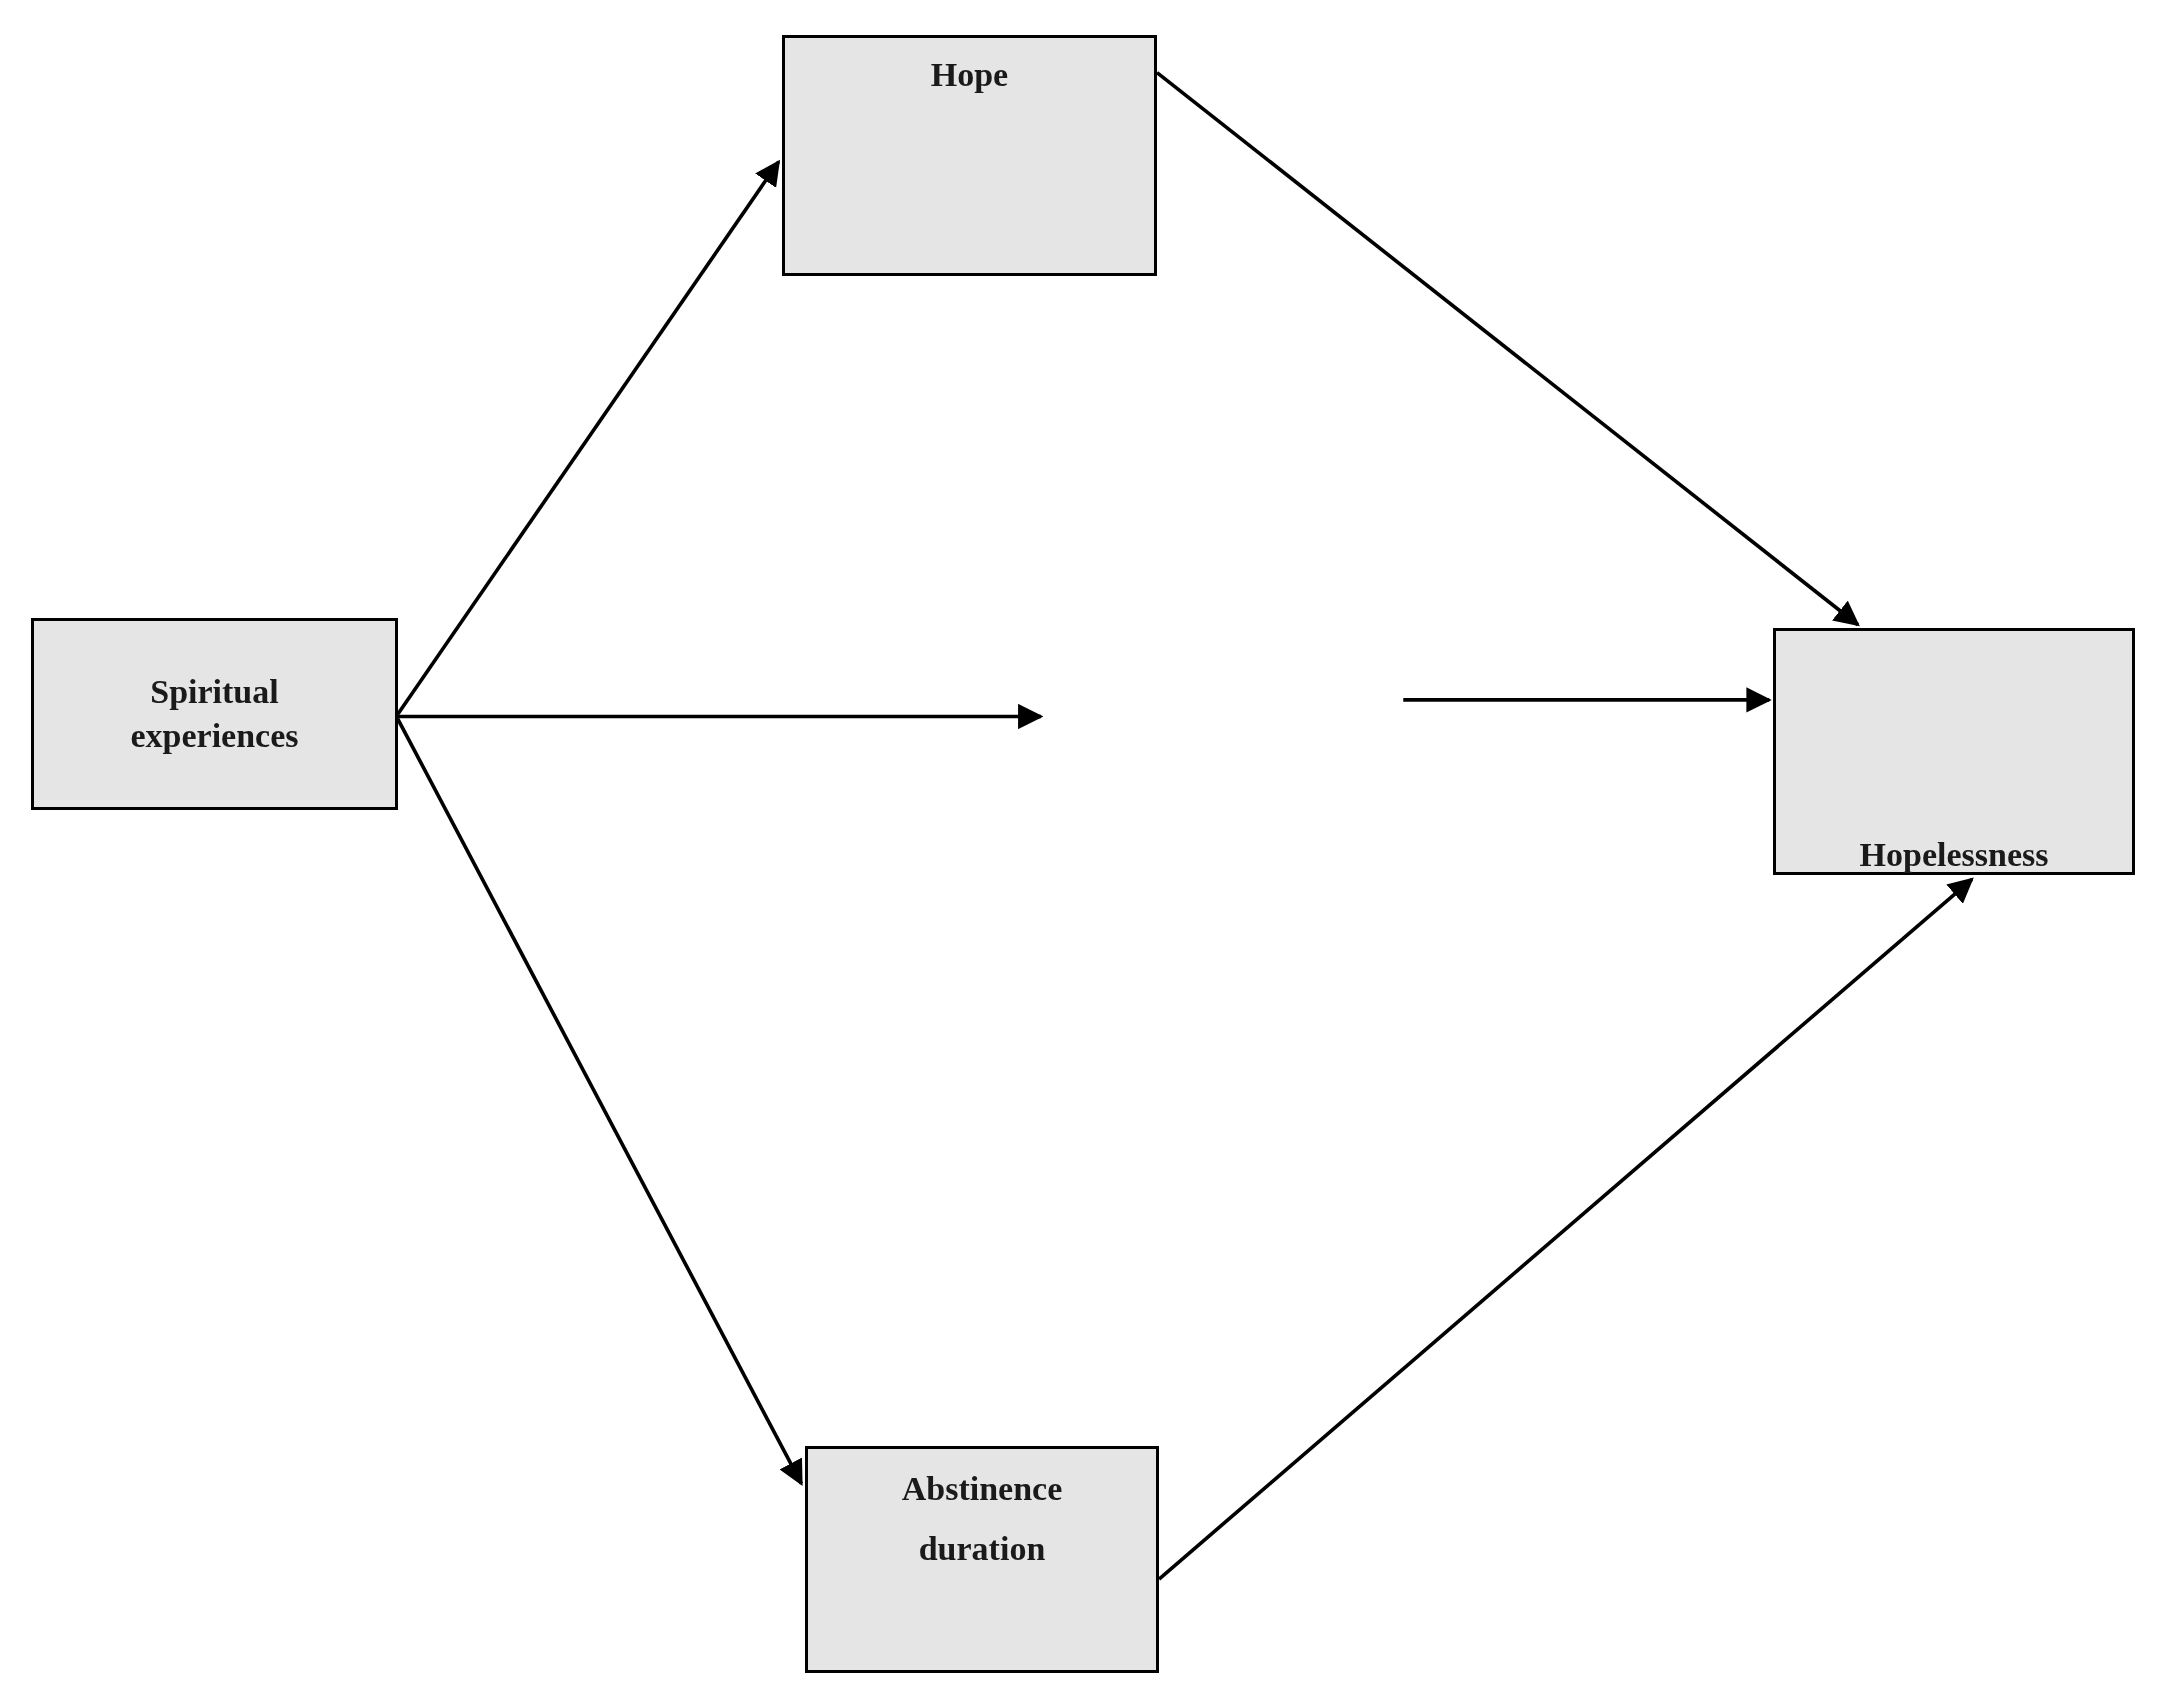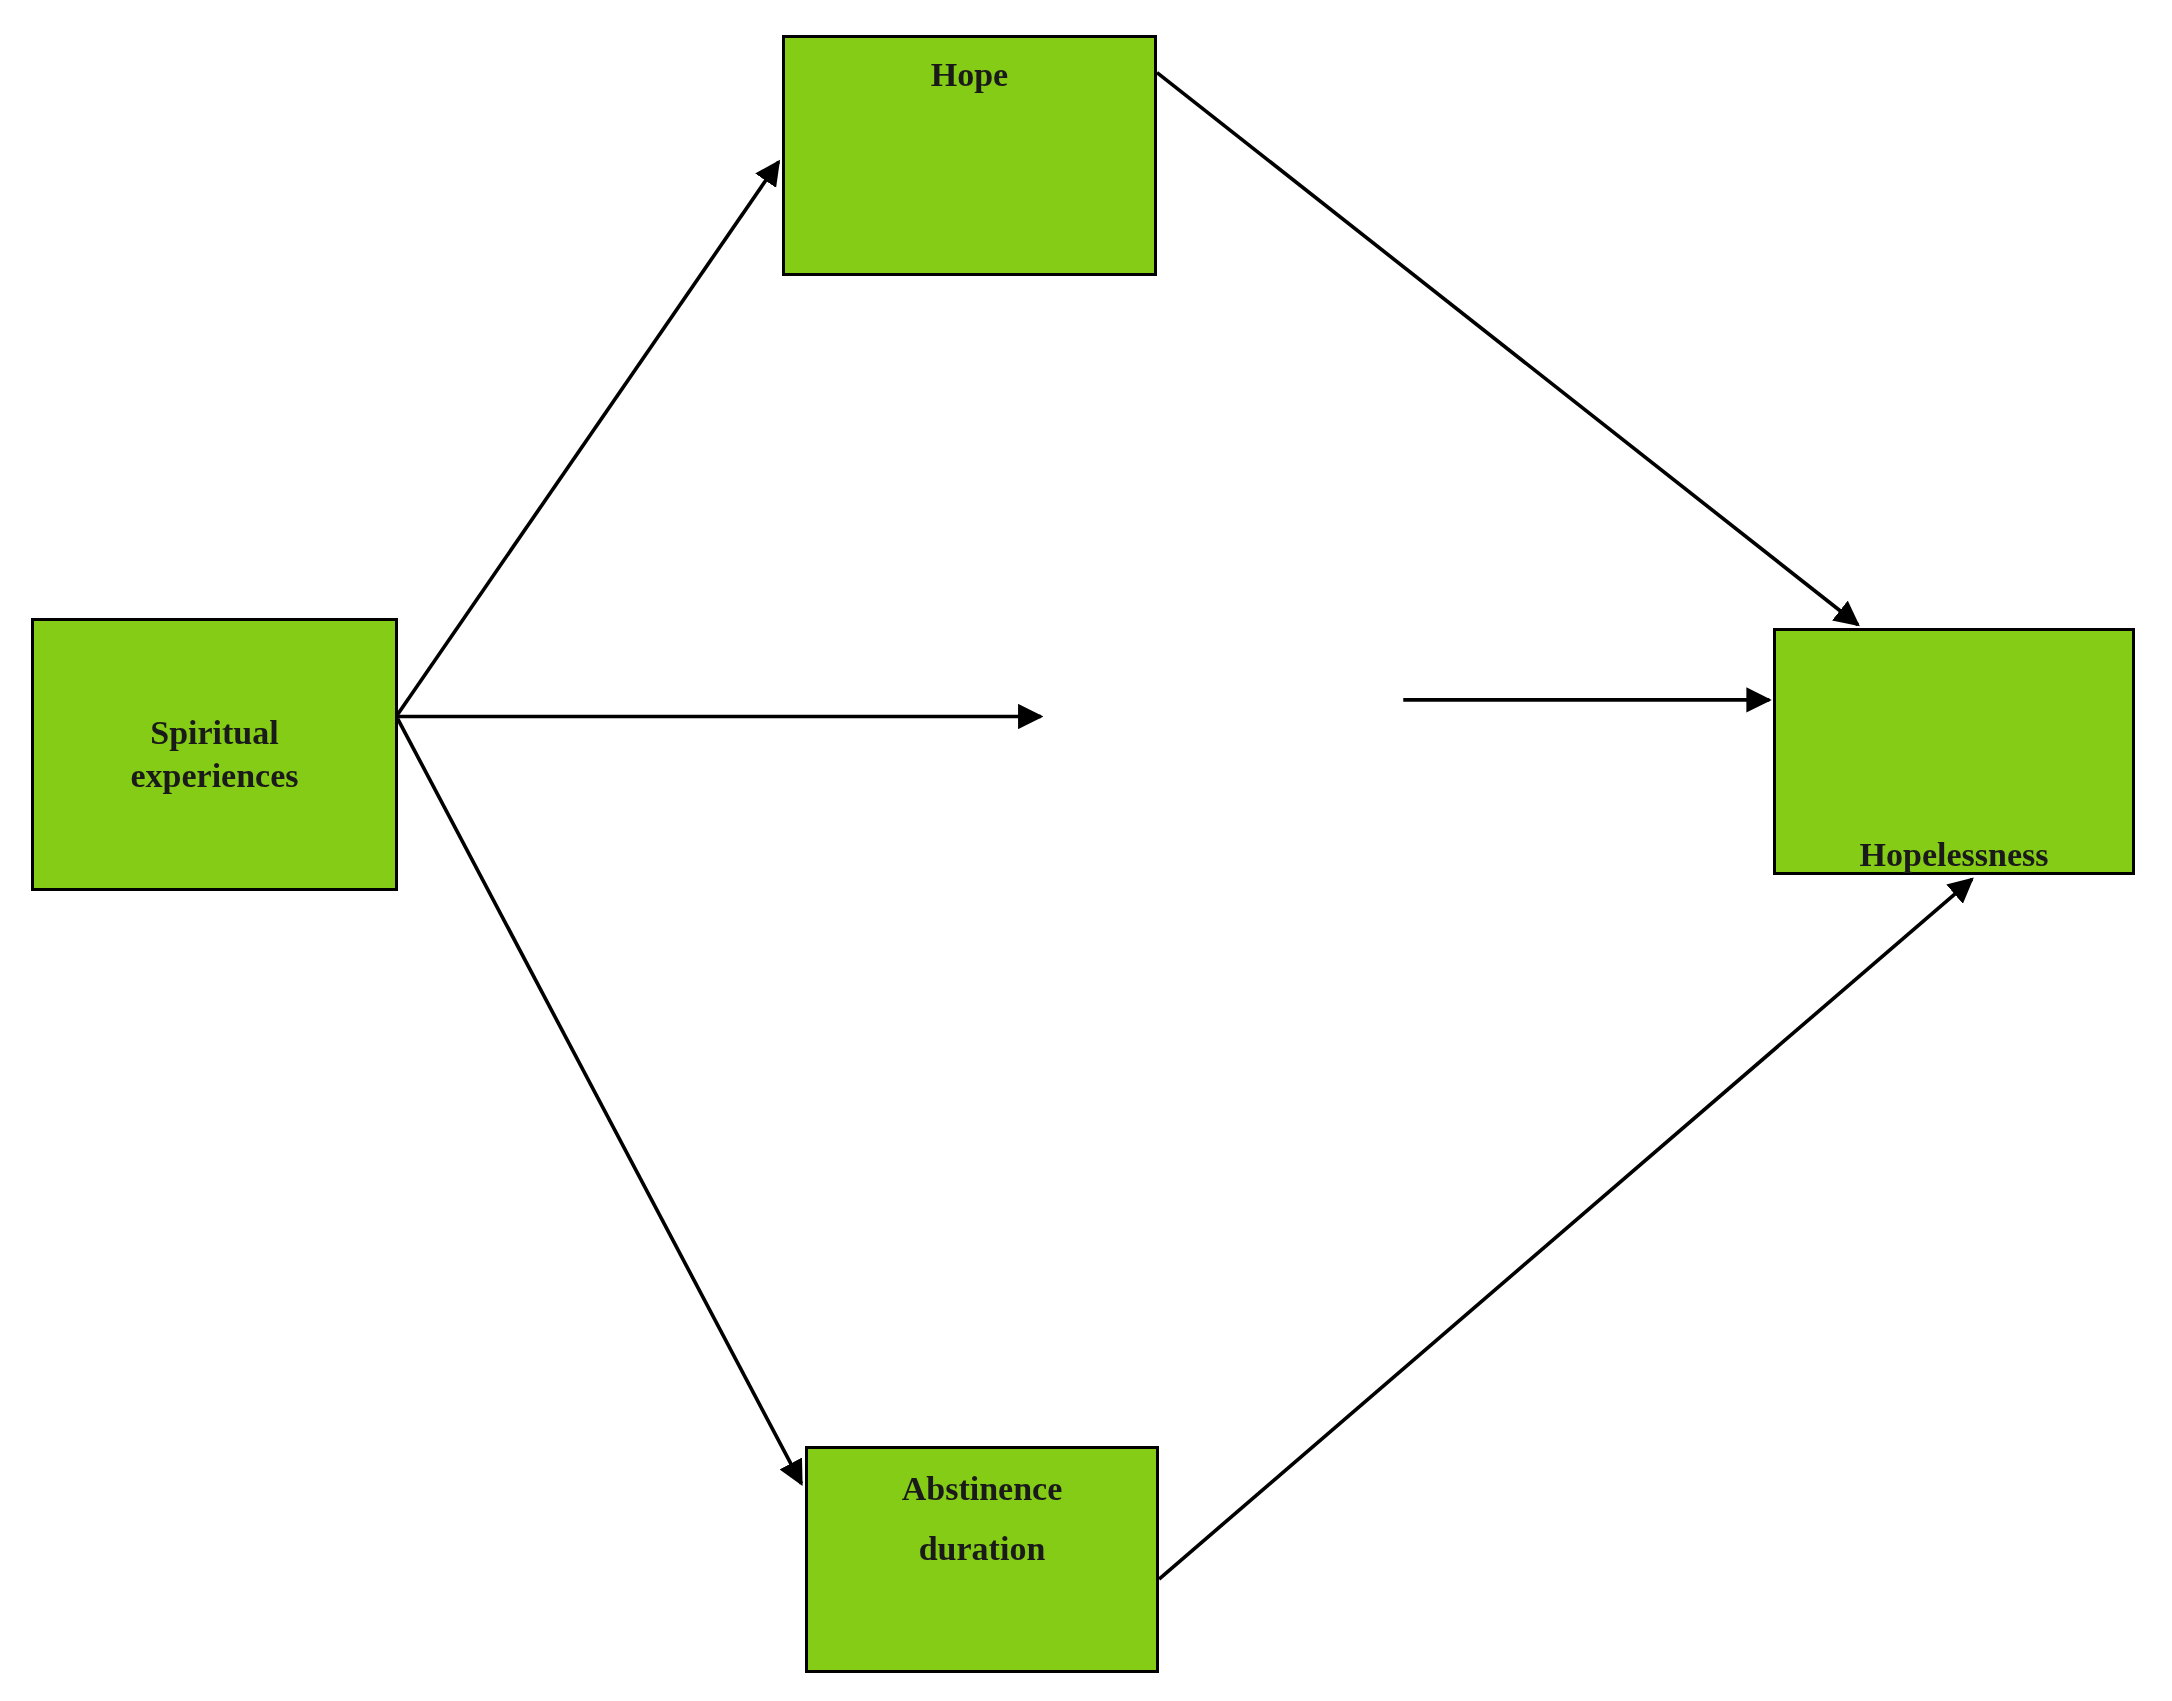--- a/index.html
+++ b/index.html
@@ -20,39 +20,39 @@
   #edges {
     position: absolute;
     left: 0;
     top: 0;
     width: 2172px;
     height: 1701px;
   }
   .node {
     position: absolute;
     box-sizing: border-box;
-    background: #84cc16;
+    background: #e5e5e5;
     border: 3.6px solid #000000;
     display: flex;
     flex-direction: column;
     align-items: center;
     z-index: 5;
   }
   .node-label {
     font-family: "Liberation Serif", "DejaVu Serif", serif;
     font-weight: bold;
     color: #1a1a1a;
     font-size: 34px;
     line-height: 1.0;
     text-align: center;
     white-space: nowrap;
   }
   
   #node-spiritual {
-    left: 31px;  top: 618px;  width: 367px;  height: 273px;
+    left: 31px;  top: 618px;  width: 367px;  height: 192px;
     justify-content: center;
   }
   #node-spiritual .node-label { margin: 4.7px 0; }
 
   #node-hope {
     left: 782px; top: 35px;  width: 375px;  height: 241px;
     justify-content: flex-start;
     padding-top: 19.7px;
   }
   #node-meaning {

